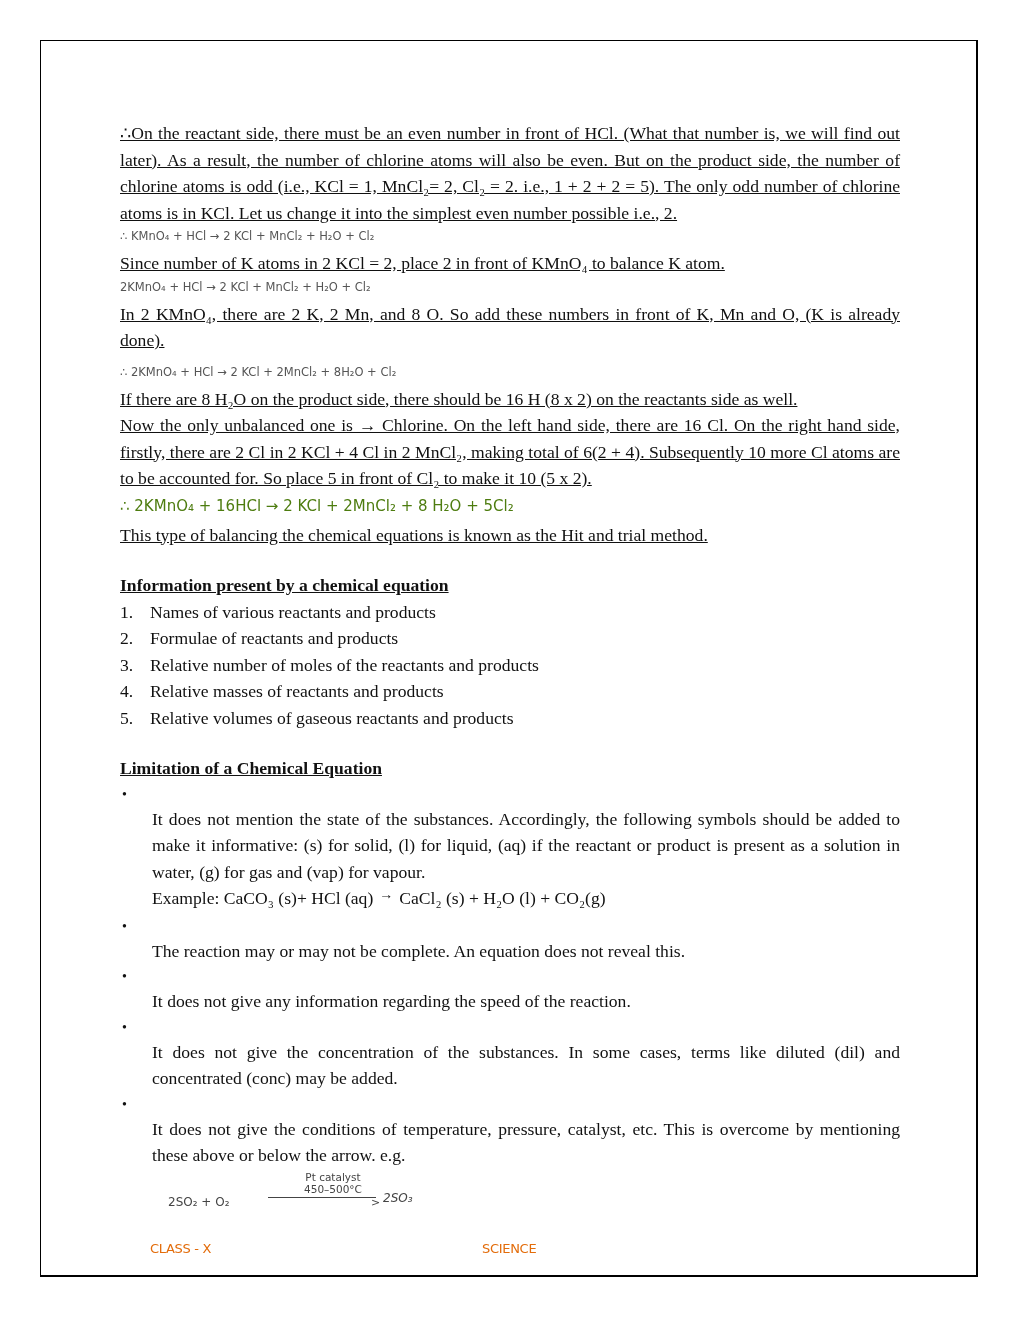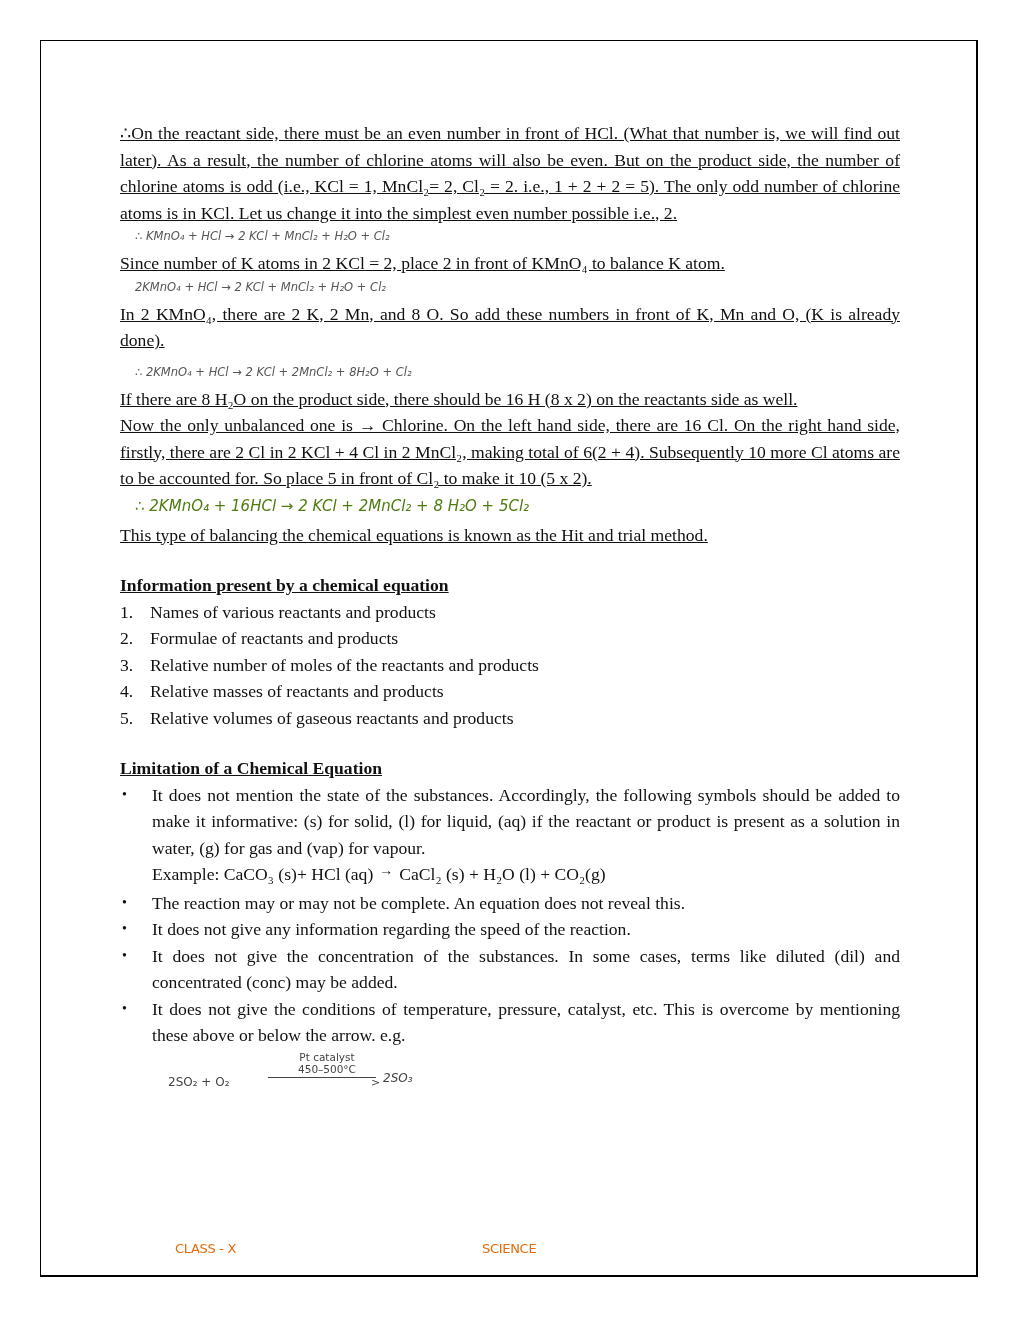--- a/index.html
+++ b/index.html
@@ -10,49 +10,49 @@
     box-sizing: border-box;
   }
   .content {
     position: absolute; left: 120px; top: 120px; width: 780px;
     font-family: "Liberation Serif", serif; font-size: 17.6px; color: #111;
     line-height: 26.5px;
   }
   .content p { margin: 0; text-align: justify; text-decoration: underline; }
   .eq {
     font-family: "DejaVu Sans", sans-serif; color: #555; font-size: 11.5px;
-    line-height: 20px; height: 22px; white-space: nowrap; margin: 0 0 2px 15px; font-style: italic;
+    line-height: 20px; height: 22px; white-space: nowrap; margin: 0 0 2px 0;
   }
   .eq.big { font-size: 15px; height: 28px; line-height: 28px; color: #4d7c0f; }
   .gap-s { height: 8px; }
   .gap-m { height: 16px; }
   .heading { font-weight: bold; margin: 0; }
   ol.info { margin: 0; padding: 0; list-style: none; }
   ol.info li { display: flex; }
   ol.info li .num { width: 30px; flex: none; }
   ul.lim { margin: 0; padding: 0; list-style: none; }
   ul.lim li { display: flex; }
   ul.lim li .bullet { width: 30px; flex: none; font-size: 14px; padding-left: 2px; }
-  ul.lim li .txt { flex: 1; text-align: justify; }
+  ul.lim li .txt { flex: 1; text-align: justify; margin-top: 24px; }
   .example-line { display: block; text-align: left; }
   .arrow-sym { display: inline-block; margin: 0 6px; transform: translateY(-5px); font-size: 14px; }
   .so2-eq {
     position: relative; height: 44px; font-family: "DejaVu Sans", sans-serif;
     color: #444; margin-left: 48px; margin-top: 2px;
   }
   .so2-eq .lhs { position: absolute; left: 0; top: 18px; font-size: 12px; }
-  .so2-eq .cond { position: absolute; left: 114px; top: 0; width: 90px; text-align: center; font-size: 10.5px; line-height: 12px; }
+  .so2-eq .cond { position: absolute; left: 120px; top: 0; width: 90px; text-align: center; font-size: 10.5px; line-height: 12px; }
   .so2-eq .arrow-line { position: absolute; left: 100px; top: 26px; width: 108px; border-top: 1px solid #444; }
   .so2-eq .arrow-head { position: absolute; left: 203px; top: 19px; font-size: 11px; }
   .so2-eq .rhs { position: absolute; left: 215px; top: 14px; font-size: 12px; font-style: italic; }
   .footer {
     position: absolute; top: 1241px; font-family: "DejaVu Sans", sans-serif;
     font-size: 13px; color: #e36c0a; font-weight: normal; letter-spacing: -0.3px;
   }
-  .footer.left { left: 150px; margin-left: 25px; }
+  .footer.left { left: 150px; }
   .footer.center { left: 482px; }
 </style>
 </head>
 <body>
 
 <div class="page-border"></div>
 
 <div class="content">
   <p>∴On the reactant side, there must be an even number in front of HCl. (What that number is, we will find out later). As a result, the number of chlorine atoms will also be even. But on the product side, the number of chlorine atoms is odd (i.e., KCl = 1, MnCl₂= 2, Cl₂ = 2. i.e., 1 + 2 + 2 = 5). The only odd number of chlorine atoms is in KCl. Let us change it into the simplest even number possible i.e., 2.</p>
   <div class="eq">∴  KMnO₄ + HCl → 2 KCl + MnCl₂ + H₂O + Cl₂</div>

